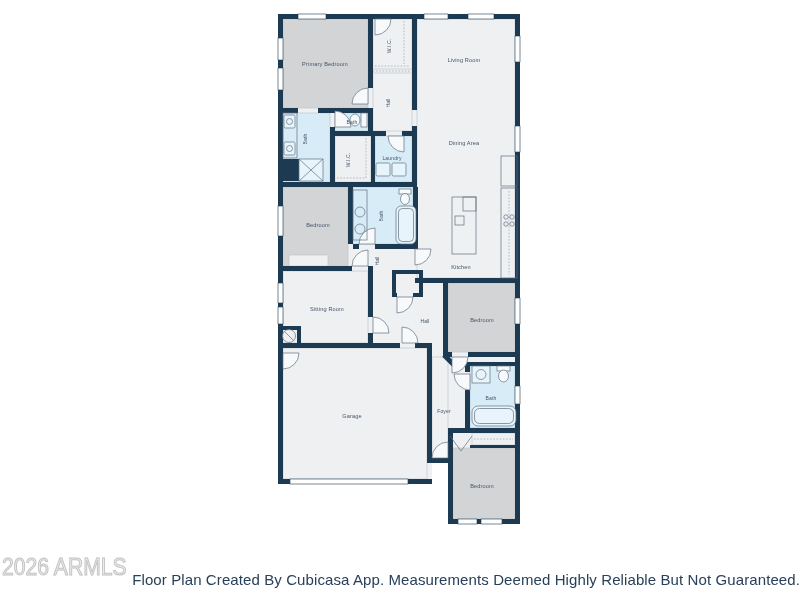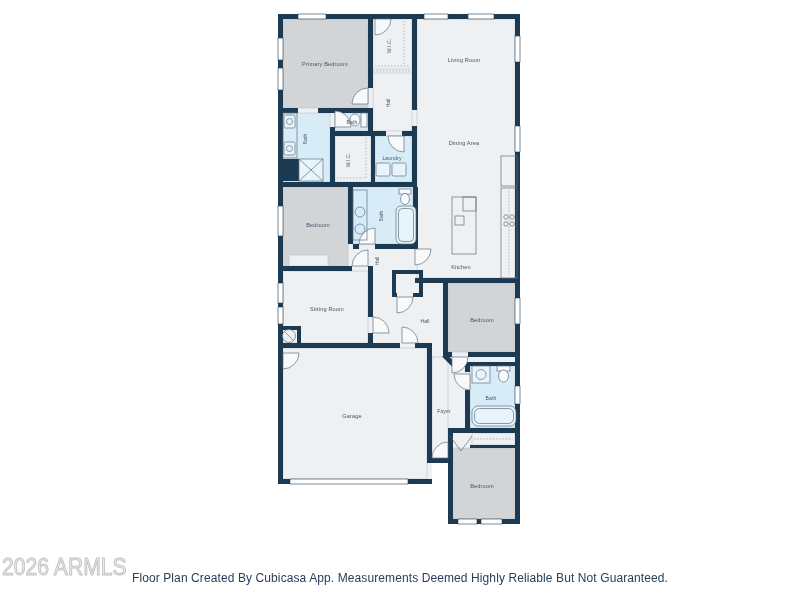--- a/index.html
+++ b/index.html
@@ -2,22 +2,22 @@
 <html><head>
 <meta charset="utf-8">
 <style>
   html,body{margin:0;padding:0;background:#ffffff;}
   body{font-family:"Liberation Sans", sans-serif;}
   #stage{position:relative;width:800px;height:600px;background:#ffffff;overflow:hidden;}
   #plan-svg{position:absolute;left:0;top:0;}
   .room-label{fill:#44566a;font-family:"Liberation Sans",sans-serif;letter-spacing:.15px;}
   .lbl-big{font-size:5.6px;}
   .lbl-sm{font-size:5px;}
-  #caption{position:absolute;left:0;right:0;top:571px;text-align:center;
-           font-size:12px;color:#29405a;letter-spacing:.1px;}
+  #caption{position:absolute;left:0;right:0;top:571px;text-align:right;
+           font-size:15px;color:#29405a;letter-spacing:.1px;}
   #watermark{position:absolute;left:2px;top:554px;font-size:23px;
              color:#ececec;-webkit-text-stroke:1px #c3c3c3;
              letter-spacing:0px;transform:scaleX(.92);transform-origin:left center;}
 </style>
 </head>
 <body>
 
 <div id="stage">
 
 <svg id="plan-svg" width="800" height="600" viewBox="0 0 800 600">

